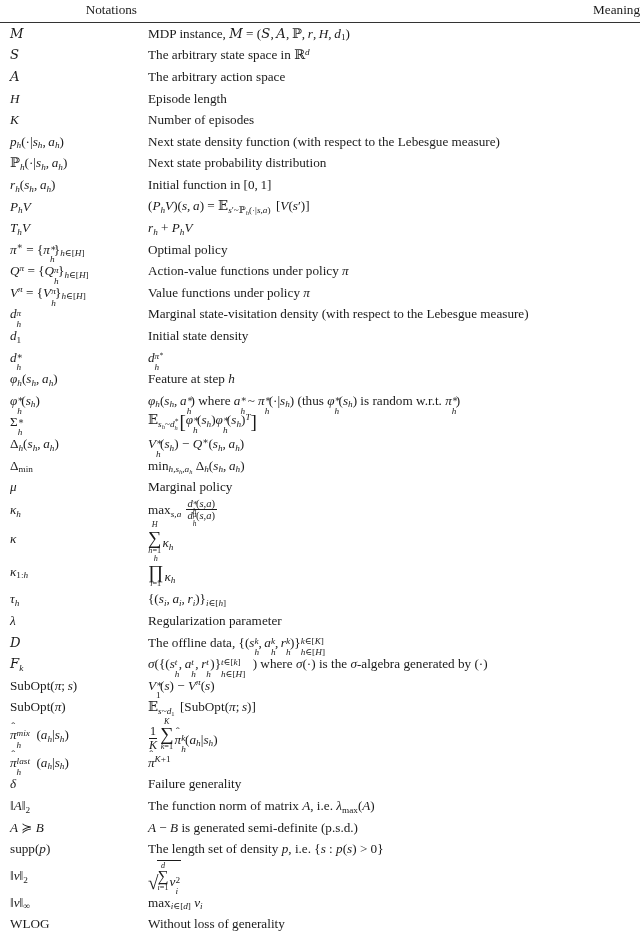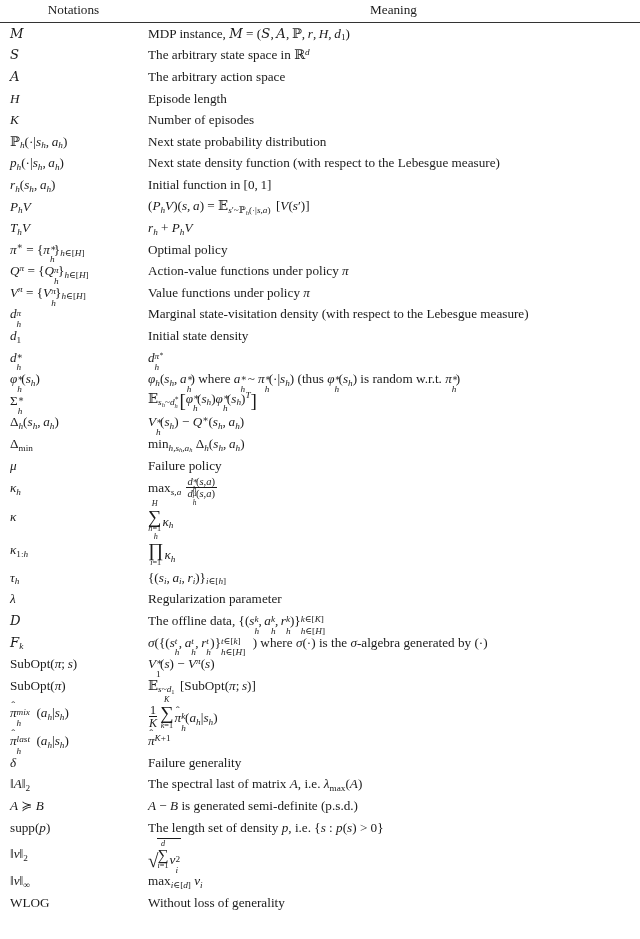--- a/index.html
+++ b/index.html
@@ -26,21 +26,21 @@
   table.notation-table {
     border-collapse: collapse;
     width: 640px;
     table-layout: fixed;
   }
 
   table.notation-table col.col-notation { width: 137px; }
   table.notation-table col.col-meaning  { width: 503px; }
 
   thead th {
-    text-align: center;
+    text-align: right;
     font-weight: normal;
     font-size: 13.2px;
     padding: 2px 0 4px 10px;
     vertical-align: bottom;
     line-height: 1.18;
   }
   thead tr.header-row th {
     border-bottom: 1.1px solid #333;
   }
 
@@ -196,30 +196,30 @@
       <td class="cell-notation m"><span class="mi">H</span></td>
       <td class="cell-meaning m"><span class="rm">Episode length</span></td>
     </tr>
 
     <tr>
       <td class="cell-notation m"><span class="mi">K</span></td>
       <td class="cell-meaning m"><span class="rm">Number of episodes</span></td>
     </tr>
 
     <tr>
+      <td class="cell-notation m"><span class="mi">p</span><sub class="mi">h</sub>(·|<span class="mi">s</span><sub class="mi">h</sub>, <span class="mi">a</span><sub class="mi">h</sub>)</td>
+      <td class="cell-meaning m"><span class="rm">Next state density function (with respect to the Lebesgue measure)</span></td>
+    </tr>
+
+    <tr>
       <td class="cell-notation m"><span class="bb">ℙ</span><sub class="mi">h</sub>(·|<span class="mi">s</span><sub class="mi">h</sub>, <span class="mi">a</span><sub class="mi">h</sub>)</td>
       <td class="cell-meaning m"><span class="rm">Next state probability distribution</span></td>
     </tr>
 
     <tr>
-      <td class="cell-notation m"><span class="mi">p</span><sub class="mi">h</sub>(·|<span class="mi">s</span><sub class="mi">h</sub>, <span class="mi">a</span><sub class="mi">h</sub>)</td>
-      <td class="cell-meaning m"><span class="rm">Next state density function (with respect to the Lebesgue measure)</span></td>
-    </tr>
-
-    <tr>
       <td class="cell-notation m"><span class="mi">r</span><sub class="mi">h</sub>(<span class="mi">s</span><sub class="mi">h</sub>, <span class="mi">a</span><sub class="mi">h</sub>)</td>
       <td class="cell-meaning m"><span class="rm">Initial function in</span> [0, 1]</td>
     </tr>
 
     <tr>
       <td class="cell-notation m"><span class="mi">P</span><sub class="mi">h</sub><span class="mi">V</span></td>
       <td class="cell-meaning m">(<span class="mi">P</span><sub class="mi">h</sub><span class="mi">V</span>)(<span class="mi">s</span>, <span class="mi">a</span>) = <span class="bb">𝔼</span><sub><span class="mi">s</span>′~<span class="bb">ℙ</span><sub class="mi">h</sub>(·|<span class="mi">s</span>,<span class="mi">a</span>)</sub> <span class="spacer-thin"></span>[<span class="mi">V</span>(<span class="mi">s</span>′)]</td>
     </tr>
 
     <tr>
@@ -250,20 +250,24 @@
     <tr>
       <td class="cell-notation m"><span class="mi">d</span><sub>1</sub></td>
       <td class="cell-meaning m"><span class="rm">Initial state density</span></td>
     </tr>
 
     <tr>
       <td class="cell-notation m"><span class="mi">d</span><span class="sb-sp"><span class="s-up">∗</span><span class="s-dn mi">h</span></span><span class="spacer-med"></span></td>
       <td class="cell-meaning m"><span class="mi">d</span><span class="sb-sp"><span class="s-up"><span class="mi">π</span><sup>∗</sup></span><span class="s-dn mi">h</span></span><span class="spacer-med"></span></td>
     </tr>
 
+    <tr>
+      <td class="cell-notation m"><span class="mi">φ</span><sub class="mi">h</sub>(<span class="mi">s</span><sub class="mi">h</sub>, <span class="mi">a</span><sub class="mi">h</sub>)</td>
+      <td class="cell-meaning m"><span class="rm">Feature at step</span> <span class="mi">h</span></td>
+    </tr>
 
     <tr>
       <td class="cell-notation m"><span class="mi">φ</span><span class="sb-sp"><span class="s-up">∗</span><span class="s-dn mi">h</span></span><span class="spacer-med"></span>(<span class="mi">s</span><sub class="mi">h</sub>)</td>
       <td class="cell-meaning m"><span class="mi">φ</span><sub class="mi">h</sub>(<span class="mi">s</span><sub class="mi">h</sub>, <span class="mi">a</span><span class="sb-sp"><span class="s-up">∗</span><span class="s-dn mi">h</span></span><span class="spacer-med"></span>) <span class="rm">where</span> <span class="mi">a</span><span class="sb-sp"><span class="s-up">∗</span><span class="s-dn mi">h</span></span><span class="spacer-med"></span> ~ <span class="mi">π</span><span class="sb-sp"><span class="s-up">∗</span><span class="s-dn mi">h</span></span><span class="spacer-med"></span>(·|<span class="mi">s</span><sub class="mi">h</sub>) <span class="rm">(thus</span> <span class="mi">φ</span><span class="sb-sp"><span class="s-up">∗</span><span class="s-dn mi">h</span></span><span class="spacer-med"></span>(<span class="mi">s</span><sub class="mi">h</sub>) <span class="rm">is random w.r.t.</span> <span class="mi">π</span><span class="sb-sp"><span class="s-up">∗</span><span class="s-dn mi">h</span></span><span class="spacer-med"></span>)</td>
     </tr>
 
     <tr>
       <td class="cell-notation m"><span class="rm">Σ</span><span class="sb-sp"><span class="s-up">∗</span><span class="s-dn mi">h</span></span><span class="spacer-med"></span></td>
       <td class="cell-meaning m"><span class="bb">𝔼</span><sub><span class="mi">s</span><sub class="mi">h</sub>~<span class="mi">d</span><span class="sb-sp"><span class="s-up">∗</span><span class="s-dn mi">h</span></span><span class="spacer-med"></span></sub><span class="spacer-thin"></span><span class="dlarge">[</span><span class="mi">φ</span><span class="sb-sp"><span class="s-up">∗</span><span class="s-dn mi">h</span></span><span class="spacer-med"></span>(<span class="mi">s</span><sub class="mi">h</sub>)<span class="mi">φ</span><span class="sb-sp"><span class="s-up">∗</span><span class="s-dn mi">h</span></span><span class="spacer-med"></span>(<span class="mi">s</span><sub class="mi">h</sub>)<sup class="mi">T</sup><span class="dlarge">]</span></td>
     </tr>
@@ -273,21 +277,21 @@
       <td class="cell-meaning m"><span class="mi">V</span><span class="sb-sp"><span class="s-up">∗</span><span class="s-dn mi">h</span></span><span class="spacer-med"></span>(<span class="mi">s</span><sub class="mi">h</sub>) − <span class="mi">Q</span><sup>∗</sup>(<span class="mi">s</span><sub class="mi">h</sub>, <span class="mi">a</span><sub class="mi">h</sub>)</td>
     </tr>
 
     <tr>
       <td class="cell-notation m"><span class="rm">Δ</span><sub class="rm">min</sub></td>
       <td class="cell-meaning m"><span class="op">min</span><sub><span class="mi">h</span>,<span class="mi">s</span><sub class="mi">h</sub>,<span class="mi">a</span><sub class="mi">h</sub></sub> <span class="rm">Δ</span><sub class="mi">h</sub>(<span class="mi">s</span><sub class="mi">h</sub>, <span class="mi">a</span><sub class="mi">h</sub>)</td>
     </tr>
 
     <tr>
       <td class="cell-notation m"><span class="mi">μ</span></td>
-      <td class="cell-meaning m"><span class="rm">Failure policy</span></td>
+      <td class="cell-meaning m"><span class="rm">Marginal policy</span></td>
     </tr>
 
     <tr>
       <td class="cell-notation m"><span class="mi">κ</span><sub class="mi">h</sub></td>
       <td class="cell-meaning m"><span class="op">max</span><sub><span class="mi">s</span>,<span class="mi">a</span></sub> <span class="frac"><span class="num"><span class="mi">d</span><span class="sb-sp"><span class="s-up">∗</span><span class="s-dn mi">h</span></span><span class="spacer-med"></span>(<span class="mi">s</span>,<span class="mi">a</span>)</span><span class="den"><span class="mi">d</span><span class="sb-sp"><span class="s-up mi">μ</span><span class="s-dn mi">h</span></span><span class="spacer-med"></span>(<span class="mi">s</span>,<span class="mi">a</span>)</span></span></td>
     </tr>
 
     <tr>
       <td class="cell-notation m"><span class="mi">κ</span></td>
       <td class="cell-meaning m"><span class="bigop"><span class="lim-up mi">H</span><span class="glyph">∑</span><span class="lim-dn"><span class="mi">h</span>=1</span></span><span class="mi">κ</span><sub class="mi">h</sub></td>
@@ -339,21 +343,21 @@
     </tr>
 
     <tr>
       <td class="cell-notation m"><span class="mi">δ</span></td>
       <td class="cell-meaning m"><span class="rm">Failure generality</span></td>
     </tr>
 
 
     <tr>
       <td class="cell-notation m">‖<span class="mi">A</span>‖<sub>2</sub></td>
-      <td class="cell-meaning m"><span class="rm">The spectral last of matrix</span> <span class="mi">A</span><span class="rm">, i.e.</span> <span class="mi">λ</span><sub class="rm">max</sub>(<span class="mi">A</span>)</td>
+      <td class="cell-meaning m"><span class="rm">The function norm of matrix</span> <span class="mi">A</span><span class="rm">, i.e.</span> <span class="mi">λ</span><sub class="rm">max</sub>(<span class="mi">A</span>)</td>
     </tr>
 
     <tr>
       <td class="cell-notation m"><span class="mi">A</span> ≽ <span class="mi">B</span></td>
       <td class="cell-meaning m"><span class="mi">A</span> − <span class="mi">B</span> <span class="rm">is generated semi-definite (p.s.d.)</span></td>
     </tr>
 
     <tr>
       <td class="cell-notation m"><span class="rm">supp</span>(<span class="mi">p</span>)</td>
       <td class="cell-meaning m"><span class="rm">The length set of density</span> <span class="mi">p</span><span class="rm">, i.e.</span> {<span class="mi">s</span> : <span class="mi">p</span>(<span class="mi">s</span>) &gt; 0}</td>

